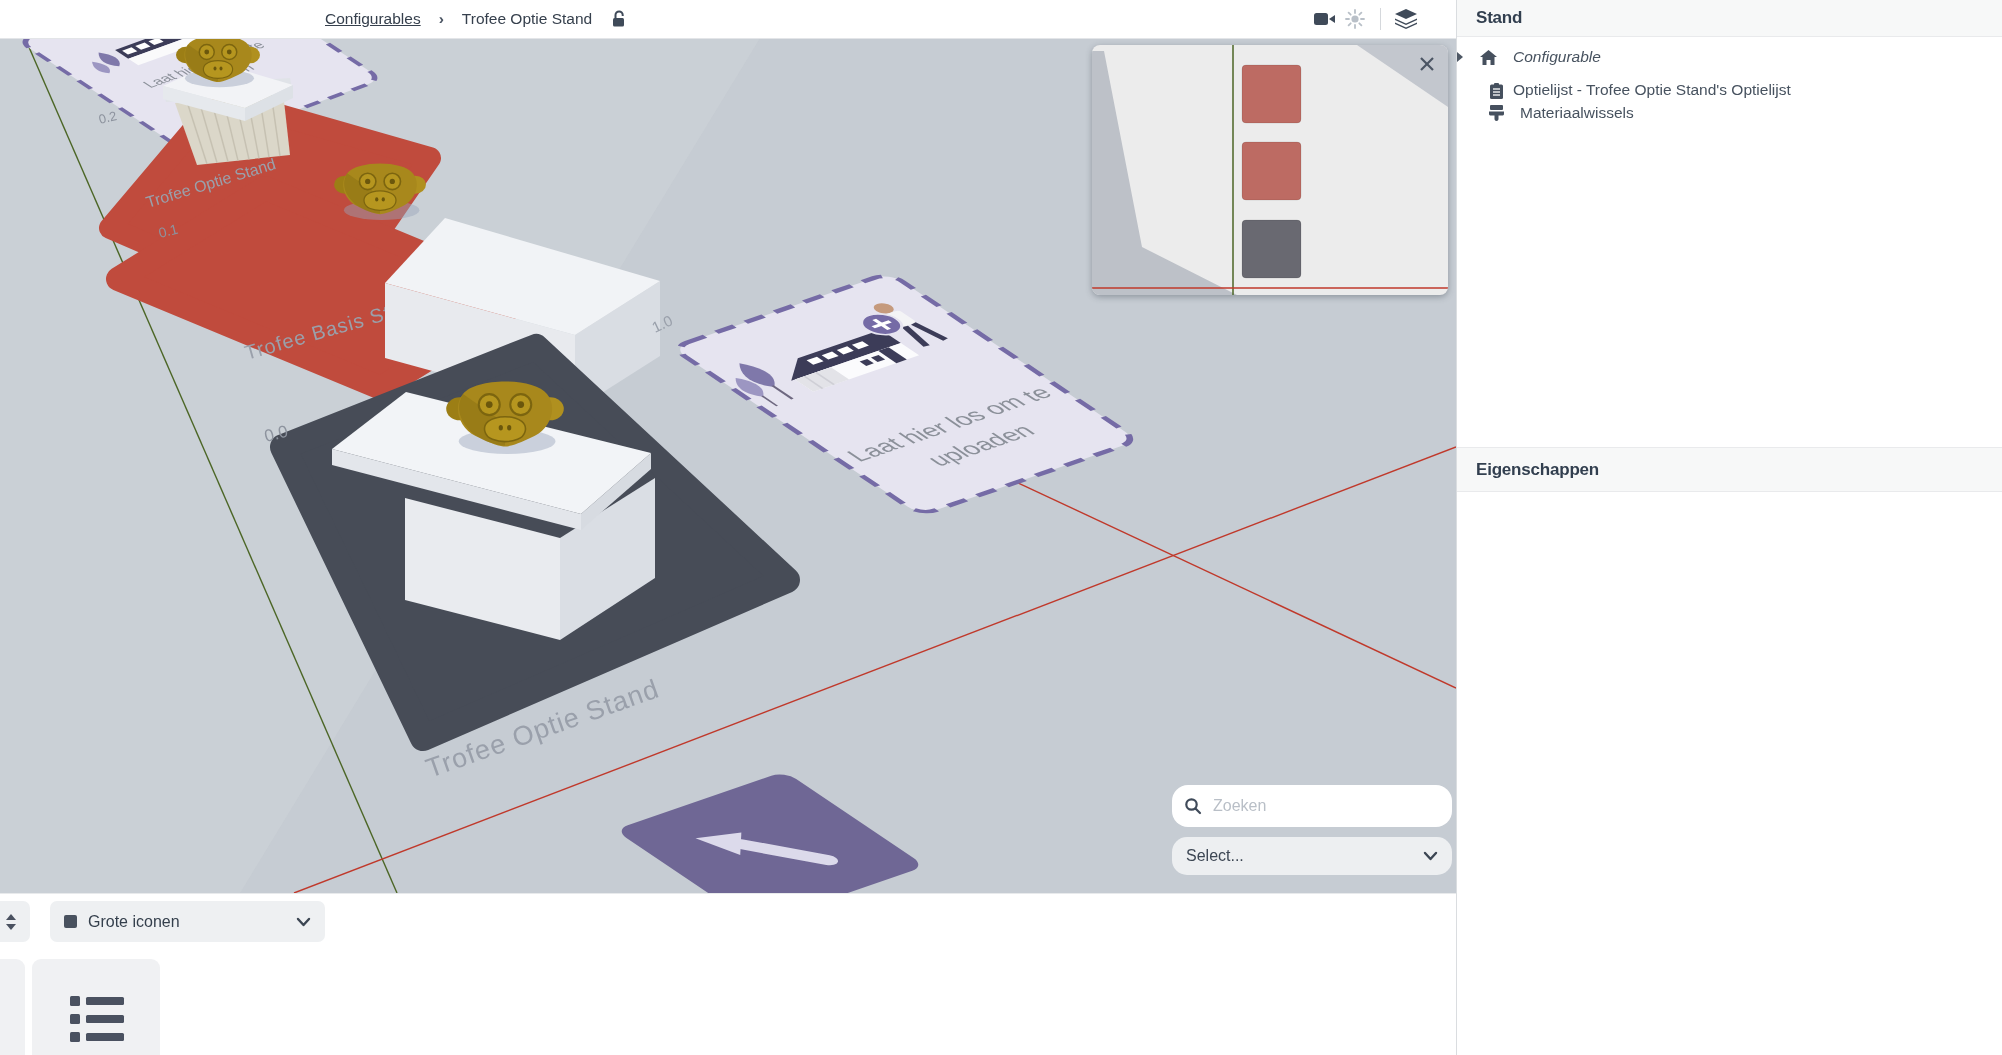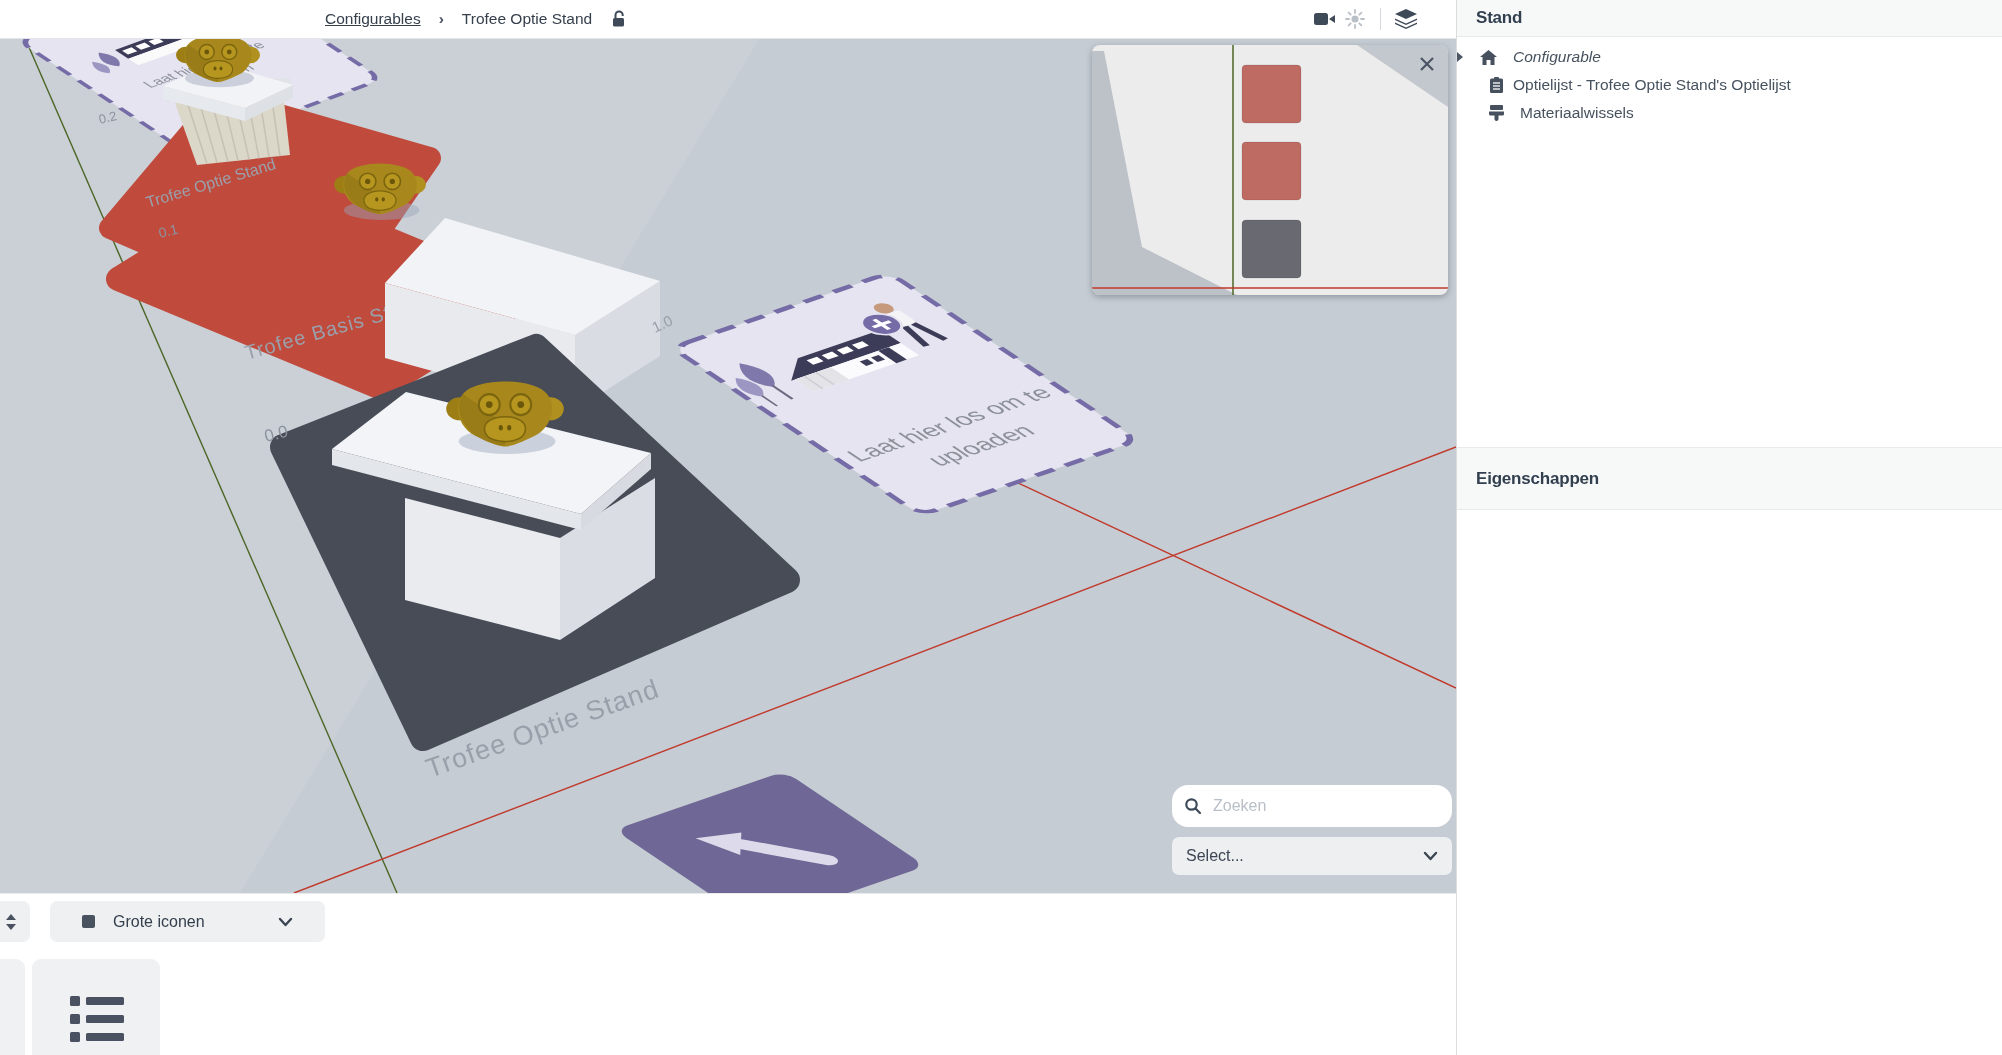--- a/index.html
+++ b/index.html
@@ -24,45 +24,45 @@
            box-shadow:0 2px 6px rgba(40,50,60,.35);overflow:hidden;z-index:10;}
   .palette-close{position:absolute;top:4px;right:6px;width:30px;height:30px;border:0;background:transparent;
            cursor:pointer;display:flex;align-items:center;justify-content:center;padding:0;}
 
   
   .search-box{left:1172px;top:785px;width:280px;height:42px;background:#ffffff;border-radius:16px;
               display:flex;align-items:center;padding:0 12px;box-sizing:border-box;z-index:10;}
   .search-box input{border:0;outline:none;flex:1;font-size:16px;font-family:"Liberation Sans",sans-serif;
               color:#36404d;margin-left:9px;background:transparent;}
   .search-box input::placeholder{color:#b9bfc7;}
-  .filter-select{left:1172px;top:837px;width:280px;height:38px;background:#edeff1;border-radius:7px;
+  .filter-select{left:1172px;top:837px;width:280px;height:38px;background:#edeff1;border-radius:15px;
               display:flex;align-items:center;padding:0 14px;box-sizing:border-box;font-size:16px;
               color:#3c4653;cursor:pointer;z-index:10;}
   .filter-select .grow{flex:1;}
 
   
   .bottom-panel{left:0;top:893px;width:1456px;height:162px;background:#ffffff;border-top:1px solid #e8eaec;z-index:20;}
   .btn-flat{position:absolute;background:#eef0f2;border:0;border-radius:7px;cursor:pointer;
             display:flex;align-items:center;font-family:"Liberation Sans",sans-serif;}
   .sort-btn{left:-8px;top:7px;width:38px;height:41px;justify-content:center;}
-  .view-select{left:50px;top:7px;width:275px;height:41px;padding:0 32px;box-sizing:border-box;font-size:16px;color:#343f4c;gap:18px;}
+  .view-select{left:50px;top:7px;width:275px;height:41px;padding:0 14px;box-sizing:border-box;font-size:16px;color:#343f4c;gap:11px;}
   .view-select .grow{flex:1;text-align:left;}
   .sq-glyph{width:13px;height:13px;background:#49525f;border-radius:2px;}
   .panel-close{left:1402px;top:8px;width:38px;height:38px;border:0;background:transparent;cursor:pointer;
             display:flex;align-items:center;justify-content:center;}
   .card{position:absolute;background:#f0f1f3;border-radius:9px;}
   .card-part{left:-72px;top:65px;width:97px;height:150px;}
   .card-main{left:32px;top:65px;width:128px;height:150px;display:flex;align-items:flex-start;justify-content:center;cursor:pointer;}
 
   
   .sidebar{left:1456px;top:0;width:546px;height:1055px;background:#ffffff;border-left:1px solid #dadde0;z-index:40;}
   .panel-header{position:absolute;left:0;width:545px;background:#f7f8f8;display:flex;align-items:center;
                 font-weight:bold;font-size:17px;color:#323f4f;padding-left:19px;box-sizing:border-box;letter-spacing:-.2px;}
   .hdr-scene{top:0;height:37px;border-bottom:1px solid #e9eaec;}
-  .hdr-props{top:447px;height:63px;border-top:1px solid #e9eaec;border-bottom:1px solid #e9eaec;}
+  .hdr-props{top:447px;height:45px;border-top:1px solid #e9eaec;border-bottom:1px solid #e9eaec;}
   .tree-row{position:absolute;left:0;height:28px;display:flex;align-items:center;cursor:pointer;font-size:15.5px;color:#47525f;}
   .caret{width:0;height:0;border-left:6px solid #4e5865;border-top:5px solid transparent;border-bottom:5px solid transparent;}
   .tree-ico{width:18px;display:flex;justify-content:center;}
 </style>
 </head>
 <body>
 
 <div class="stage">
 
   <div class="abs viewport">
@@ -310,21 +310,21 @@
     <div class="tree-row" style="top:43px;left:0;gap:16px;font-style:italic;">
       <span class="caret"></span>
       <span class="tree-ico">
         <svg width="17" height="15" viewBox="0 0 17 15">
           <path d="M8.5,0 L17,7 L14.5,7 L14.5,15 L10.5,15 L10.5,10 L6.5,10 L6.5,15 L2.5,15 L2.5,7 L0,7 Z" fill="#46505e"></path>
         </svg>
       </span>
       <span>Configurable</span>
     </div>
 
-    <div class="tree-row" style="top:71px;left:30px;gap:8px;">
+    <div class="tree-row" style="top:71px;left:30px;gap:8px;align-items:flex-end;">
       <span class="tree-ico">
         <svg width="13" height="16" viewBox="0 0 13 16">
           <rect x="0" y="1.5" width="13" height="14.5" rx="1.5" fill="#46505e"></rect>
           <rect x="4" y="0" width="5" height="3" rx="1" fill="#46505e"></rect>
           <line x1="3" y1="6" x2="10" y2="6" stroke="#ffffff" stroke-width="1.3"></line>
           <line x1="3" y1="9" x2="10" y2="9" stroke="#ffffff" stroke-width="1.3"></line>
           <line x1="3" y1="12" x2="10" y2="12" stroke="#ffffff" stroke-width="1.3"></line>
         </svg>
       </span>
       <span>Optielijst - Trofee Optie Stand's Optielijst</span>

